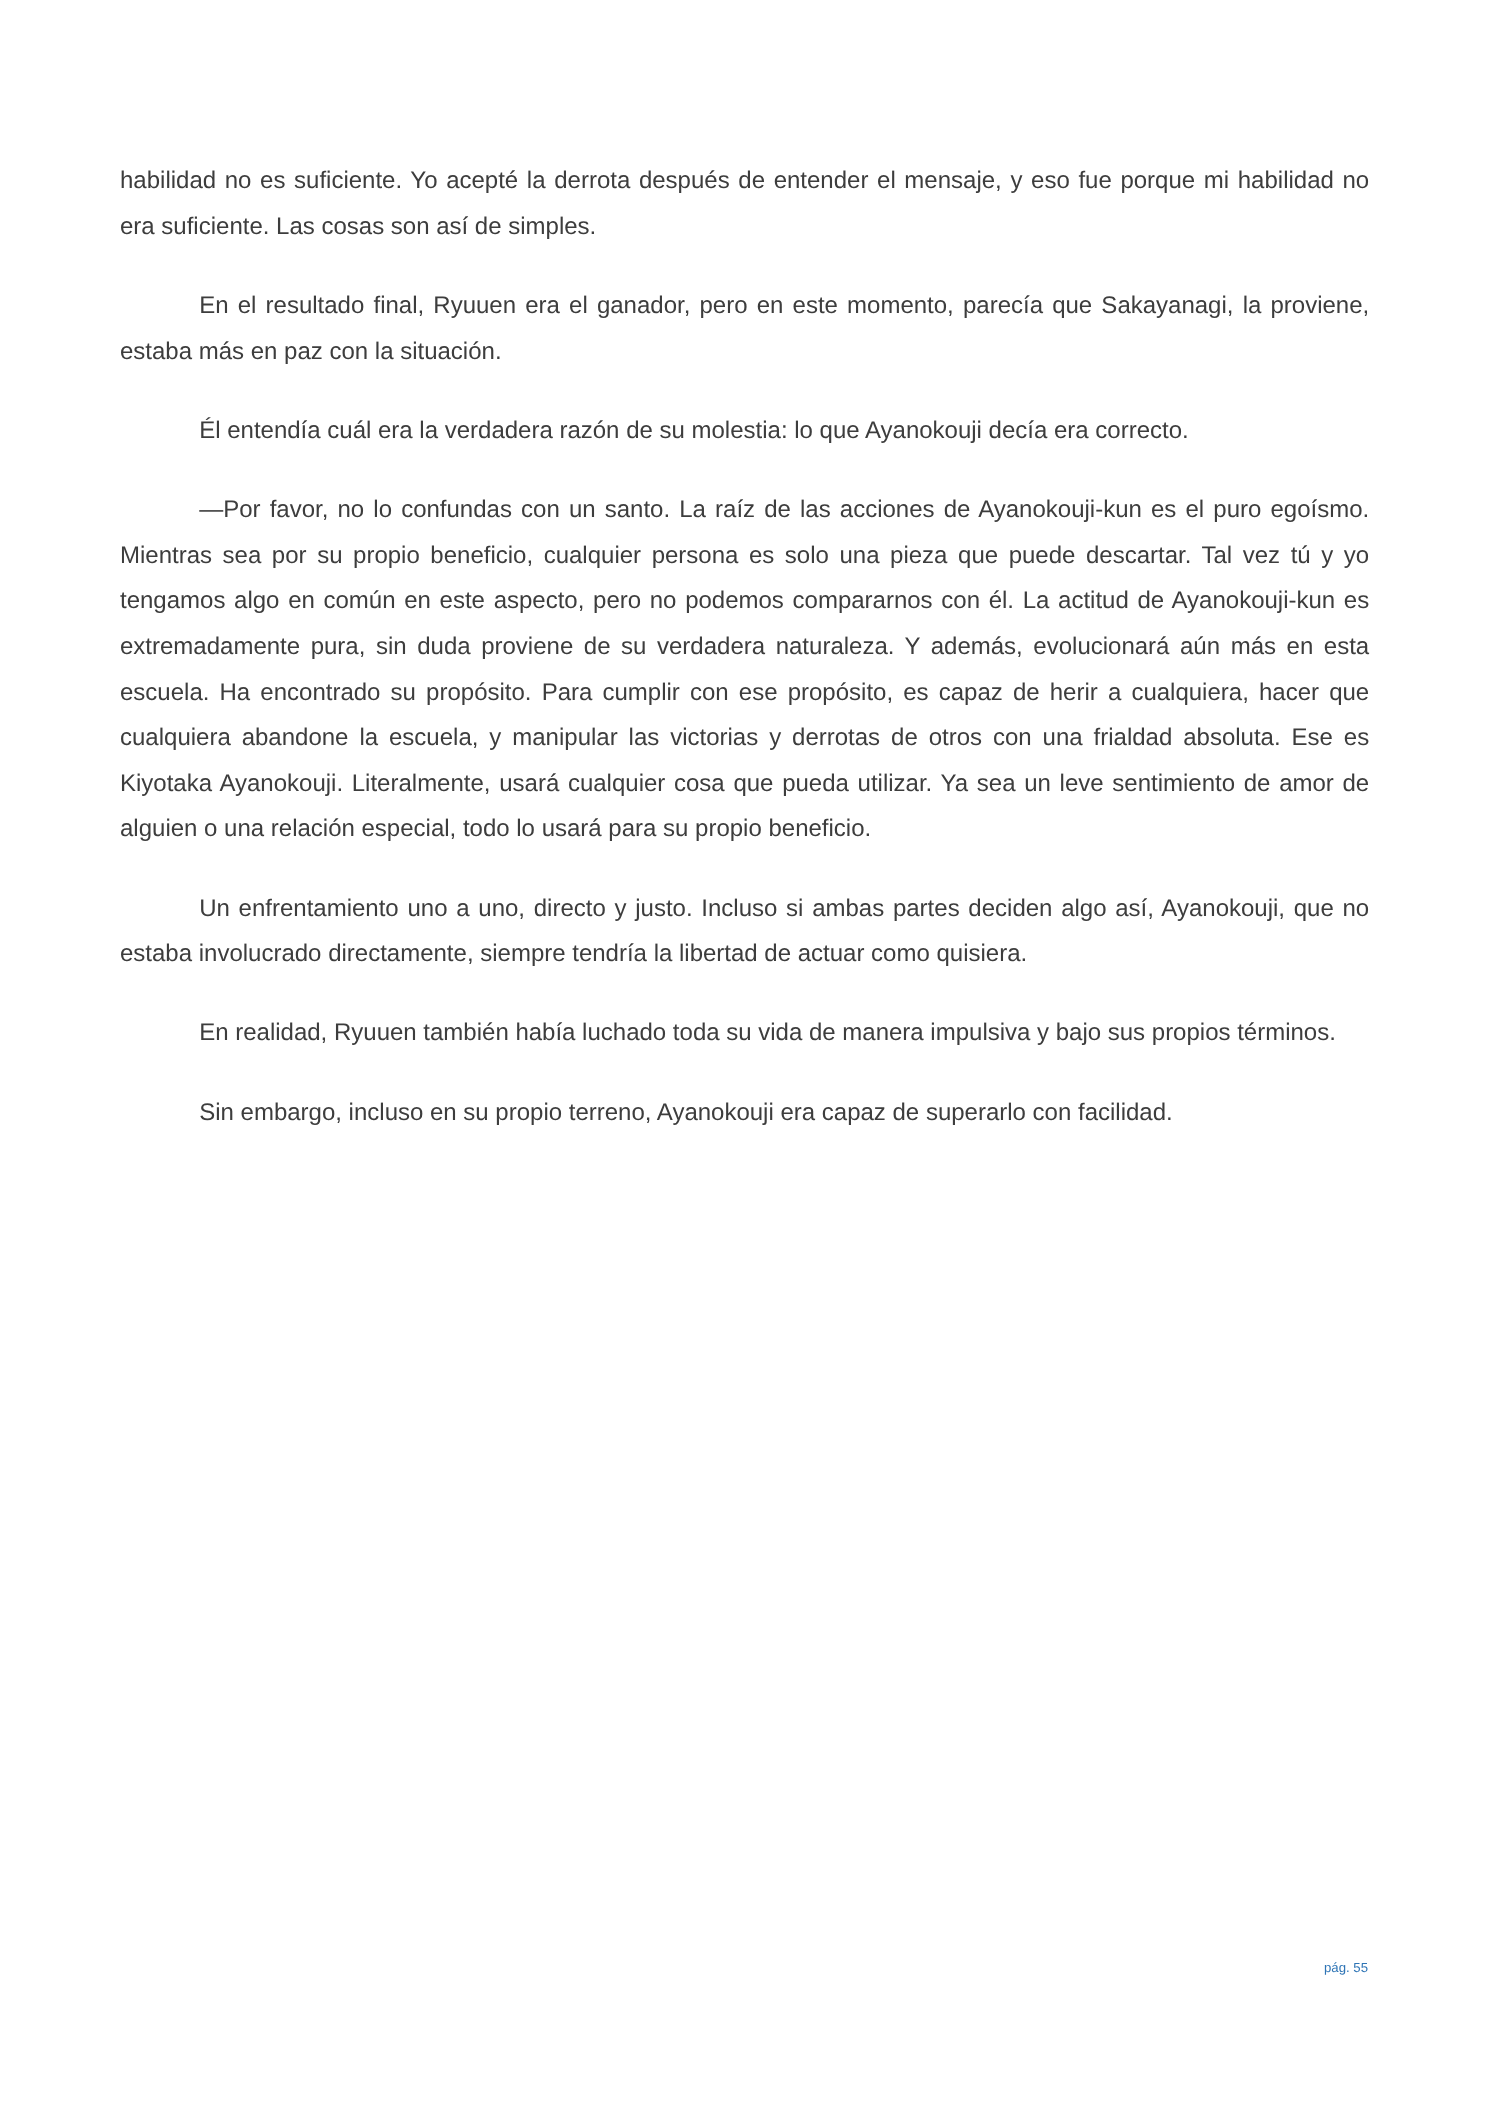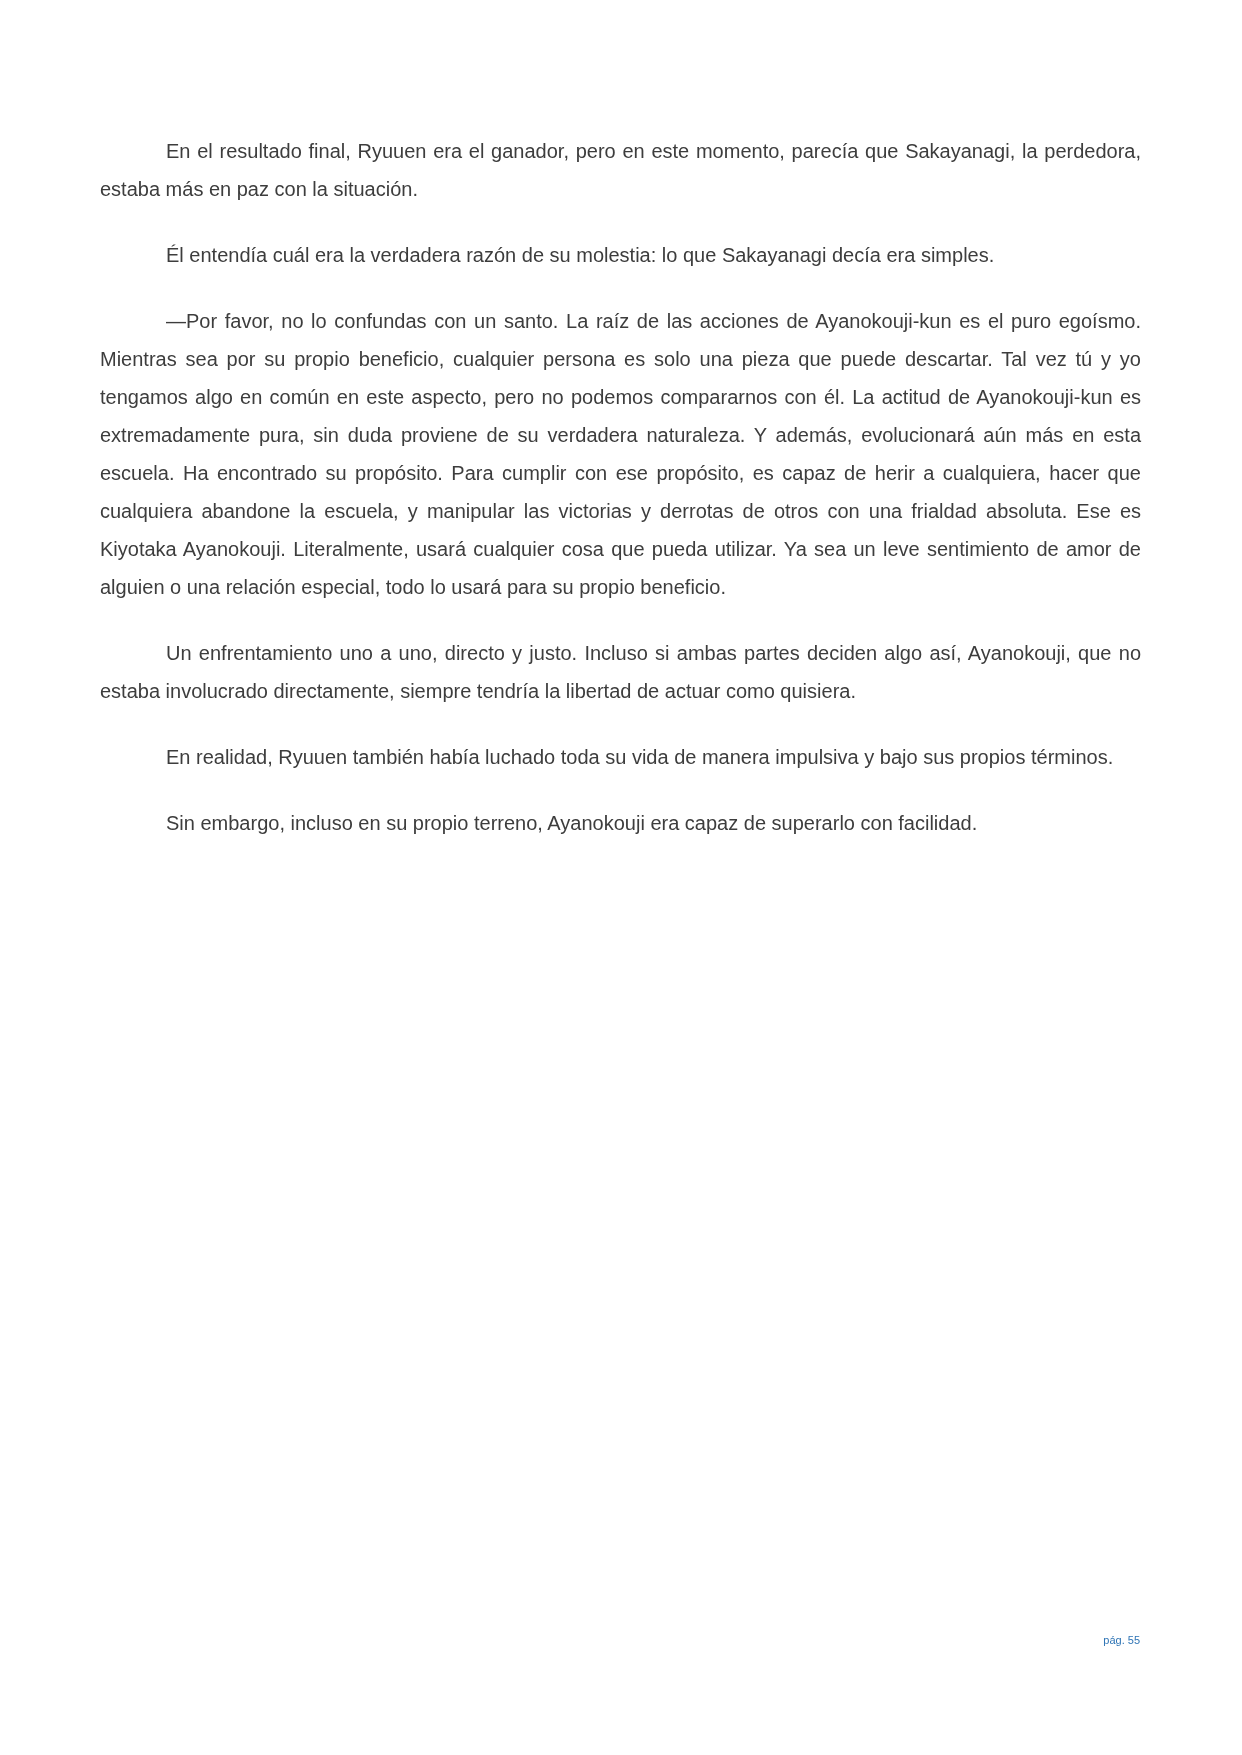--- a/index.html
+++ b/index.html
@@ -46,21 +46,22 @@
     font-size: 11px;
     line-height: 20px;
     color: #2e74b5;
   }
 </style>
 </head>
 <body>
 
 <div class="page">
   <div class="content" id="content">
-      <p class="indent">En el resultado final, Ryuuen era el ganador, pero en este momento, parecía que Sakayanagi, la perdedora, estaba más en paz con la situación.</p>
-      <p class="indent">Él entendía cuál era la verdadera razón de su molestia: lo que Sakayanagi decía era simples.</p>
+      <p>habilidad no es suficiente. Yo acepté la derrota después de entender el mensaje, y eso fue porque mi habilidad no era suficiente. Las cosas son así de simples.</p>
+      <p class="indent">En el resultado final, Ryuuen era el ganador, pero en este momento, parecía que Sakayanagi, la proviene, estaba más en paz con la situación.</p>
+      <p class="indent">Él entendía cuál era la verdadera razón de su molestia: lo que Ayanokouji decía era correcto.</p>
       <p class="indent">—Por favor, no lo confundas con un santo. La raíz de las acciones de Ayanokouji-kun es el puro egoísmo. Mientras sea por su propio beneficio, cualquier persona es solo una pieza que puede descartar. Tal vez tú y yo tengamos algo en común en este aspecto, pero no podemos compararnos con él. La actitud de Ayanokouji-kun es extremadamente pura, sin duda proviene de su verdadera naturaleza. Y además, evolucionará aún más en esta escuela. Ha encontrado su propósito. Para cumplir con ese propósito, es capaz de herir a cualquiera, hacer que cualquiera abandone la escuela, y manipular las victorias y derrotas de otros con una frialdad absoluta. Ese es Kiyotaka Ayanokouji. Literalmente, usará cualquier cosa que pueda utilizar. Ya sea un leve sentimiento de amor de alguien o una relación especial, todo lo usará para su propio beneficio.</p>
       <p class="indent">Un enfrentamiento uno a uno, directo y justo. Incluso si ambas partes deciden algo así, Ayanokouji, que no estaba involucrado directamente, siempre tendría la libertad de actuar como quisiera.</p>
       <p class="indent">En realidad, Ryuuen también había luchado toda su vida de manera impulsiva y bajo sus propios términos.</p>
       <p class="indent">Sin embargo, incluso en su propio terreno, Ayanokouji era capaz de superarlo con facilidad.</p>
     </div>
   <div class="footer">pág. 55</div>
 </div>
 
 </body></html>

